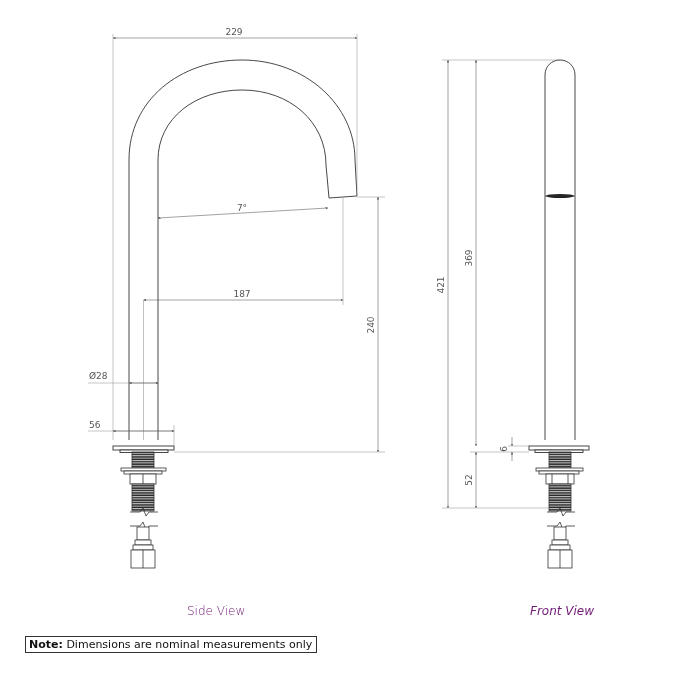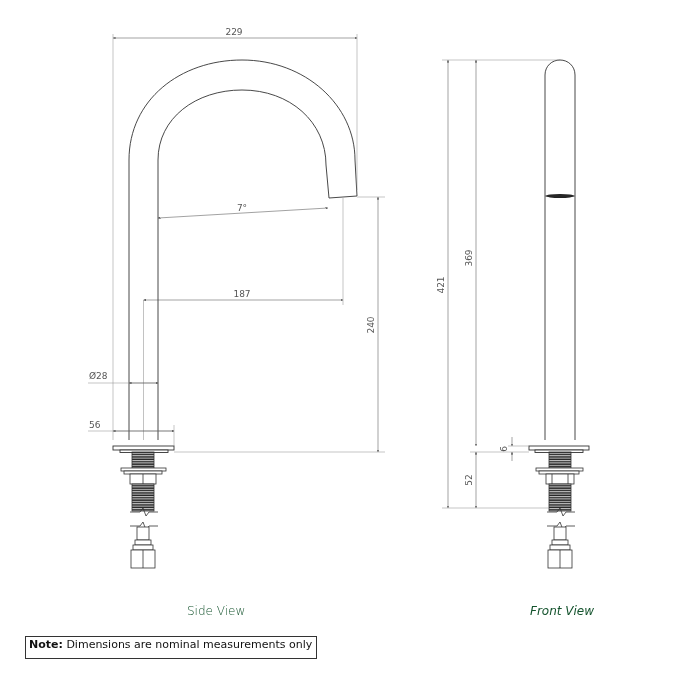--- a/index.html
+++ b/index.html
@@ -1,20 +1,20 @@
 <!DOCTYPE html>
 <html><head>
   <meta charset="utf-8">
   <style>
     html, body { margin: 0; padding: 0; background: #ffffff; }
     body { width: 675px; height: 675px; position: relative; overflow: hidden; font-family: "DejaVu Sans", sans-serif; }
     #drawing { position: absolute; left: 0; top: 0; width: 675px; height: 675px; }
     .dim-text { font-family: "DejaVu Sans", sans-serif; font-size: 9px; fill: #555; }
-    .view-label { position: absolute; font-family: "DejaVu Sans", sans-serif; font-size: 12px; color: #14532d; font-weight: 300; }
-    .note-box { position: absolute; left: 25px; top: 636px; border: 1px solid #333; padding: 1px 4px 6px 3px; font-family: "DejaVu Sans", sans-serif; font-size: 11px; color: #111; white-space: nowrap; line-height: 14px; }
+    .view-label { position: absolute; font-family: "DejaVu Sans", sans-serif; font-size: 12px; color: #701a75; font-weight: 300; }
+    .note-box { position: absolute; left: 25px; top: 636px; border: 1px solid #333; padding: 1px 4px 0 3px; font-family: "DejaVu Sans", sans-serif; font-size: 11px; color: #111; white-space: nowrap; line-height: 14px; }
     .note-box b { font-weight: bold; }
   </style>
 </head>
 <body>
 
 <svg id="drawing" viewBox="0 0 675 675" xmlns="http://www.w3.org/2000/svg">
   <defs>
     <marker id="arr" viewBox="0 0 6 6" refX="6" refY="3" markerWidth="5" markerHeight="5" orient="auto-start-reverse">
       <path d="M0,1 L6,3 L0,5 z" fill="#222"></path>
     </marker>

